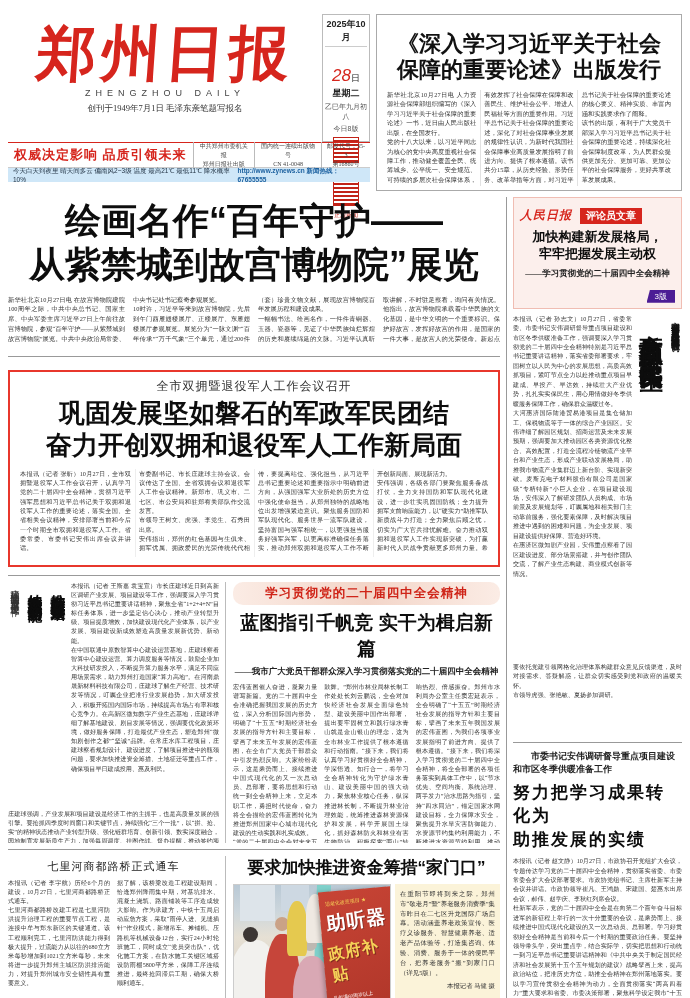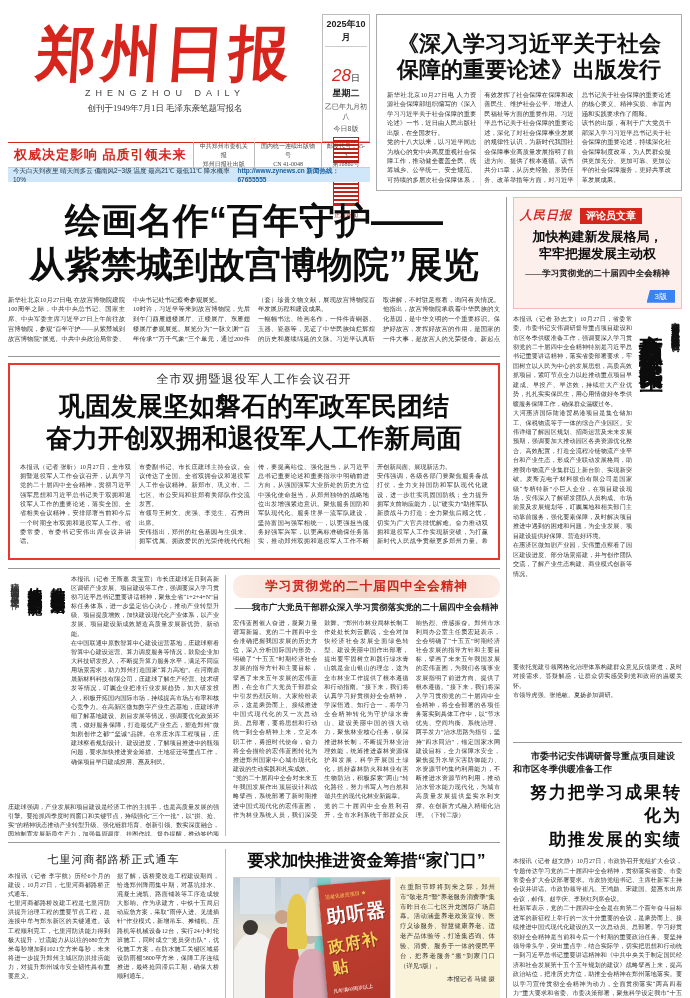--- a/index.html
+++ b/index.html
@@ -46,21 +46,21 @@
   .tr-headline { text-align:center; font-family:"Liberation Sans",sans-serif; font-weight:900; font-size:22px; line-height:1.18; color:#111; white-space:pre-line; }
   .tr-body { margin-top:7px; font-size:6.3px; line-height:1.5; column-count:3; column-gap:8px; column-rule:1px solid #e2e2e2; text-align:justify; white-space:pre-line; height:96px; overflow:hidden; color:#333; }
   
   .content-band { display:flex; margin-top:6px; }
   .left-col { width:498px; padding-right:6px; }
   .right-rail { flex:1; border-left:1px solid #999; padding-left:6px; }
   
   .lead-headline { text-align:center; font-family:"Liberation Sans",sans-serif; font-weight:900; font-size:36px; line-height:1.22; color:#0d0d0d; white-space:pre-line; margin-top:2px; }
   .lead-body { margin-top:8px; font-size:6.3px; line-height:1.55; column-count:4; column-gap:8px; text-align:justify; white-space:pre-line; height:62px; overflow:hidden; color:#333; border-bottom:1px solid #999; padding-bottom:6px; }
   
-  .red-box { border:2px solid #e8372c; margin-top:6px; padding:6px 10px 8px 10px; }
+  .red-box { border:2px solid #e8372c; margin-top:13px; padding:6px 10px 8px 10px; }
   .rb-kicker { text-align:center; font-size:12px; color:#333; letter-spacing:1px; }
   .rb-headline { text-align:center; font-family:"Liberation Sans",sans-serif; font-weight:900; font-size:26px; line-height:1.25; color:#0d0d0d; white-space:pre-line; margin-top:2px; }
   .rb-body { margin-top:7px; font-size:6.2px; line-height:1.5; column-count:4; column-gap:8px; column-rule:1px solid #eee; text-align:justify; white-space:pre-line; height:88px; overflow:hidden; color:#333; }
   
   .mid-band { display:flex; margin-top:8px; border-top:1px solid #999; padding-top:6px; height:268px; }
   .zhuang { width:218px; border-right:1px solid #bbb; padding-right:6px; display:flex; flex-direction:column; }
   .zhuang-top { display:flex; gap:4px; height:225px; }
   .vert { writing-mode:vertical-rl; }
   .zh-side { font-size:9px; color:#333; height:210px; letter-spacing:1px; }
   .zh-head { font-family:"Liberation Sans",sans-serif; font-weight:900; font-size:14.5px; color:#0d0d0d; height:222px; letter-spacing:1px; }
@@ -94,29 +94,29 @@
   .caption-box { flex:1; background:#fbf3d9; padding:5px 5px; font-size:6.4px; line-height:1.55; color:#333; text-align:justify; }
   .caption-credit { text-align:right; margin-top:3px; font-size:6.4px; }
   
   .pd-box { background:#fcefec; border:1px solid #f0bdb3; padding:7px 6px 5px 6px; }
   .pd-logo-row { text-align:left; }
   .pd-logo { color:#d6251d; font-weight:900; font-style:italic; font-size:12px; letter-spacing:1px; }
   .pd-badge { display:inline-block; background:#d6251d; color:#fff; font-family:"Liberation Sans",sans-serif; font-weight:bold; font-size:10px; padding:1px 6px; margin-left:4px; }
   .pd-headline { text-align:center; font-family:"Liberation Sans",sans-serif; font-weight:900; font-size:13px; line-height:1.3; color:#0d0d0d; margin-top:5px; white-space:pre-line; }
   .pd-subhead { text-align:center; font-weight:bold; font-size:8.5px; margin-top:5px; color:#222; }
   .pd-tag-row { text-align:right; margin-top:5px; }
-  .pd-tag { display:inline-block; background:#3b82f6; color:#fff; font-size:8px; font-family:"Liberation Sans",sans-serif; padding:1px 8px; clip-path:polygon(12% 0,100% 0,100% 100%,0 100%); }
+  .pd-tag { display:inline-block; background:#4c1d95; color:#fff; font-size:8px; font-family:"Liberation Sans",sans-serif; padding:1px 8px; clip-path:polygon(12% 0,100% 0,100% 100%,0 100%); }
   .anwei { display:flex; margin-top:6px; gap:3px; height:345px; }
   .aw-body { flex:1; font-size:6.1px; line-height:1.55; text-align:justify; white-space:pre-line; overflow:hidden; color:#333; }
   .aw-head { font-family:"Liberation Sans",sans-serif; font-weight:900; font-size:24px; color:#0d0d0d; height:345px; letter-spacing:2px; }
   .aw-strap { font-weight:bold; font-size:8.5px; color:#111; height:250px; letter-spacing:1px; }
   .aw-body2 { font-size:6.1px; line-height:1.55; text-align:justify; white-space:pre-line; height:72px; overflow:hidden; color:#333; margin-top:3px; }
   .zx { border-top:1px solid #999; margin-top:7px; padding-top:7px; }
   .zx-kicker { font-size:9px; font-weight:bold; color:#222; line-height:1.5; text-indent:2em; }
-  .zx-headline { text-align:right; font-family:"Liberation Sans",sans-serif; font-weight:900; font-size:17px; line-height:1.4; color:#0d0d0d; margin-top:4px; white-space:pre-line; letter-spacing:2px; }
+  .zx-headline { text-align:left; font-family:"Liberation Sans",sans-serif; font-weight:900; font-size:17px; line-height:1.4; color:#0d0d0d; margin-top:4px; white-space:pre-line; letter-spacing:2px; }
   .zx-body { margin-top:5px; font-size:6.1px; line-height:1.55; text-align:justify; white-space:pre-line; height:218px; overflow:hidden; color:#333; }
 </style>
 </head>
 <body>
 
 <div class="page">
 
   <div class="top-band">
     <div class="top-left-stack">
       <div class="masthead-row">
@@ -195,20 +195,21 @@
             <div class="vert zh-head">持续塑造高质量发展新优势新动能</div>
             <div class="vert zh-head">推动产业转型升级项目提质增效</div>
             <div class="zh-body">本报讯（记者 王斯嘉 袁宝宣）市长庄建球近日到高新区调研产业发展、项目建设等工作，强调要深入学习贯彻习近平总书记重要讲话精神，聚焦全省“1+2+4+N”目标任务体系，进一步坚定信心决心，推动产业转型升级、项目提质增效，加快建设现代化产业体系，以产业发展、项目建设新成效塑造高质量发展新优势、新动能。
 在中国联通中原数智算中心建设运营基地，庄建球察看智算中心建设运营、算力调度服务等情况，鼓励企业加大科技研发投入，不断提升算力服务水平，满足不同应用场景需求，助力郑州打造国家“算力高地”。在河南鼎晟新材料科技有限公司，庄建球了解生产经营、技术研发等情况，叮嘱企业把准行业发展趋势，加大研发投入，积极开拓国内国际市场，持续提高市场占有率和核心竞争力。在高新区微知数字产业生态基地，庄建球详细了解基地建设、剧目发展等情况，强调要优化政策环境，做好服务保障，打造最优产业生态，塑造郑州“微知剧创作之都”“坚诚”品牌。在常庄水库工程项目，庄建球察看规划设计、建设进度，了解项目推进中的瓶颈问题，要求加快推进资金筹措、土地征迁等重点工作，确保项目早日建成投用、惠及利民。</div>
           </div>
           <div class="zh-body2">庄建球强调，产业发展和项目建设是经济工作的主抓手，也是高质量发展的强引擎。要抢抓四季度时间窗口和关键节点，持续强化“三个一批”，以“拼、抢、实”的精神状态推动产业转型升级、强化链群培育、创新引领、数实深度融合，因地制宜发展新质生产力，加强每周调度、挂图作战、督办提醒，推动签约项目快落地、在建项目快推进、竣工项目早达效，为高质量发展提供有力支撑。李凤芝参加。</div>
         </div>
 
         <div class="lantu">
           <div class="lt-banner">学习贯彻党的二十届四中全会精神</div>
+          <div class="lt-headline">蓝图指引千帆竞 实干为楫启新篇</div>
           <div class="lt-subhead">——我市广大党员干部群众深入学习贯彻落实党的二十届四中全会精神</div>
           <div class="lt-body">宏伟蓝图催人奋进，凝聚力量谱写新篇。党的二十届四中全会准确把握我国发展的历史方位，深入分析国际国内形势，明确了“十五五”时期经济社会发展的指导方针和主要目标，擘画了未来五年发展的宏伟蓝图，在全市广大党员干部群众中引发热烈反响。大家纷纷表示，这是乘势而上、接续推进中国式现代化的又一次总动员、总部署，要将思想和行动统一到全会精神上来，立足本职工作，勇担时代使命，奋力将全会描绘的宏伟蓝图转化为推进郑州国家中心城市现代化建设的生动实践和扎实成效。
 “党的二十届四中全会对未来五年我国发展作出顶层设计和战略擘画，系统部署了新时期推进中国式现代化的宏伟蓝图，作为林业系统人员，我们深受鼓舞。”郑州市林业局林长制工作处处长刘云鹏说，全会对加快经济社会发展全面绿色转型、建设美丽中国作出部署，提出要牢固树立和践行绿水青山就是金山银山的理念，这为全市林业工作提供了根本遵循和行动指南。“接下来，我们将认真学习好贯彻好全会精神，学深悟透、知行合一，将学习全会精神转化为守护绿水青山、建设美丽中国的强大动力，聚焦林业核心任务，纵深推进林长制，不断提升林业治理效能，统筹推进森林资源保护和发展，科学开展国土绿化，抓好森林防火和林业有害生物防治，积极探索“两山”转化路径，努力书写人与自然和谐共生的现代化林业新篇章。
 党的二十届四中全会胜利召开，全市水利系统干部群众反响热烈、倍感振奋。郑州市水利局办公室主任窦宏延表示，全会明确了“十五五”时期经济社会发展的指导方针和主要目标，擘画了未来五年我国发展的宏伟蓝图，为我们各项事业发展指明了前进方向、提供了根本遵循。“接下来，我们将深入学习贯彻党的二十届四中全会精神，将全会部署的各项任务落实到具体工作中，以“节水优先、空间均衡、系统治理、两手发力”治水思路为指引，坚持“四水同治”，锚定国家水网建设目标，全力保障水安全，聚焦提升水旱灾害防御能力、水资源节约集约利用能力，不断推进水资源节约利用，推动治水管水能力现代化，为城市高质量发展提供坚实水利支撑。在创新方式融入精细化治理。（下转二版）</div>
         </div>
       </div>
 
       <div class="bottom-band">
         <div class="flood">
           <div class="fl-subhead">七里河商都路桥正式通车</div>

